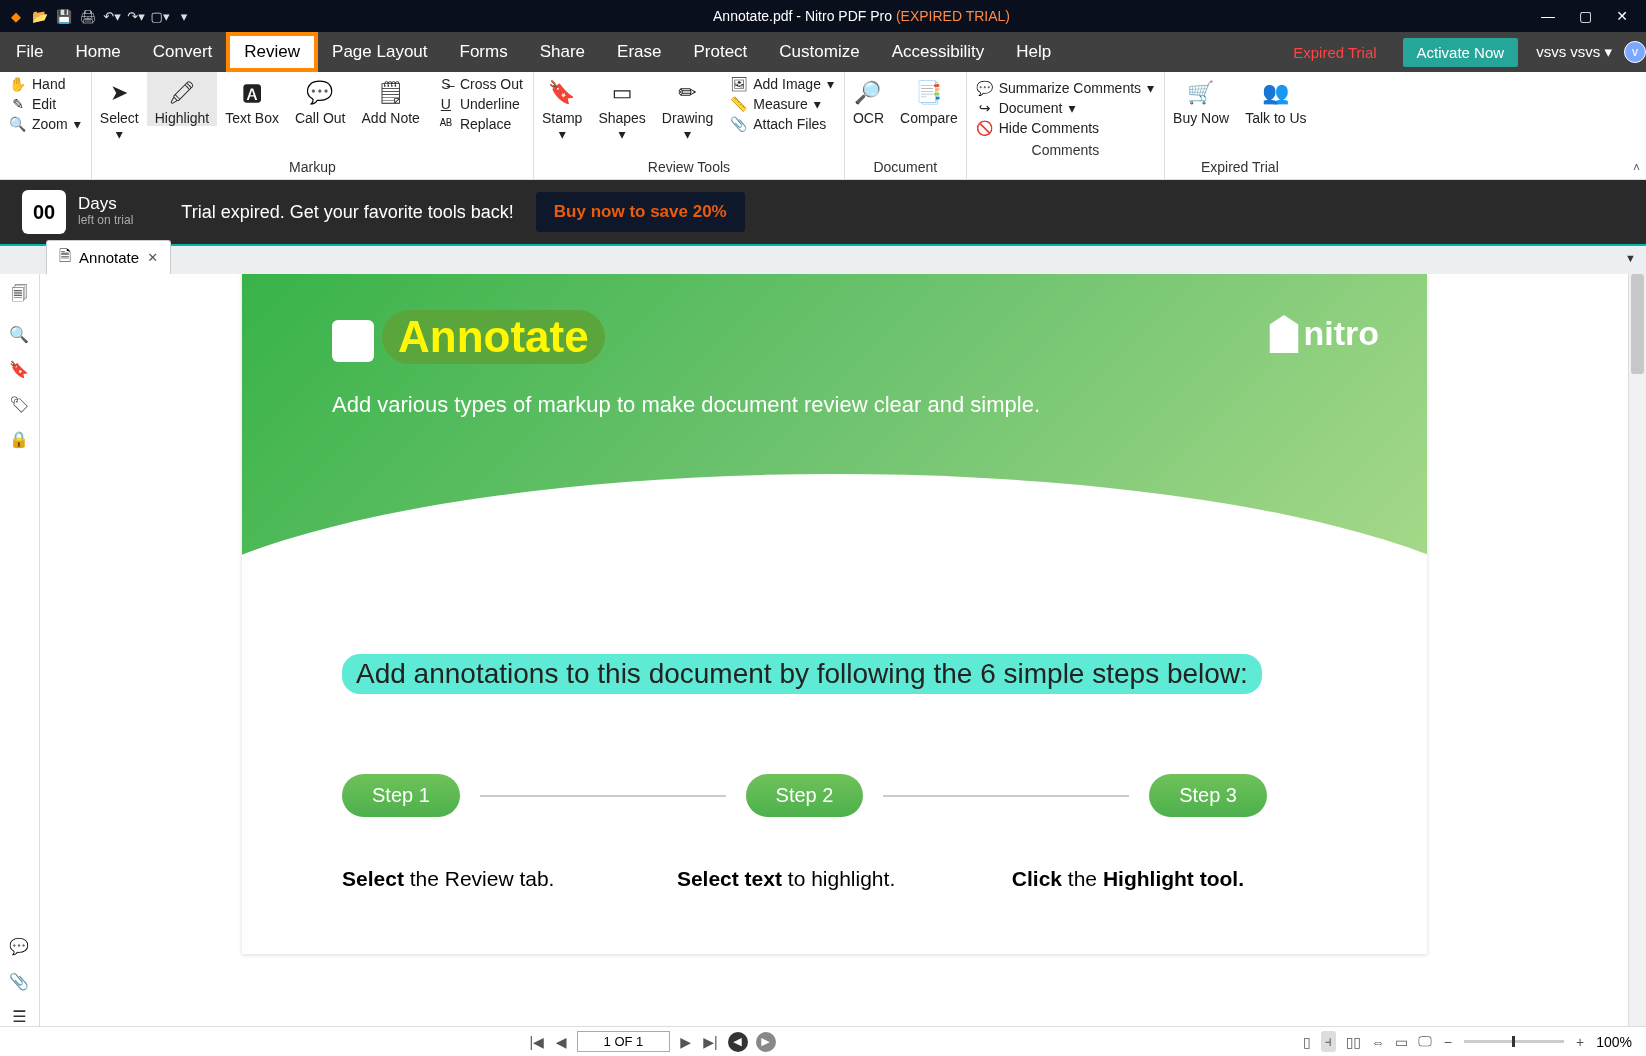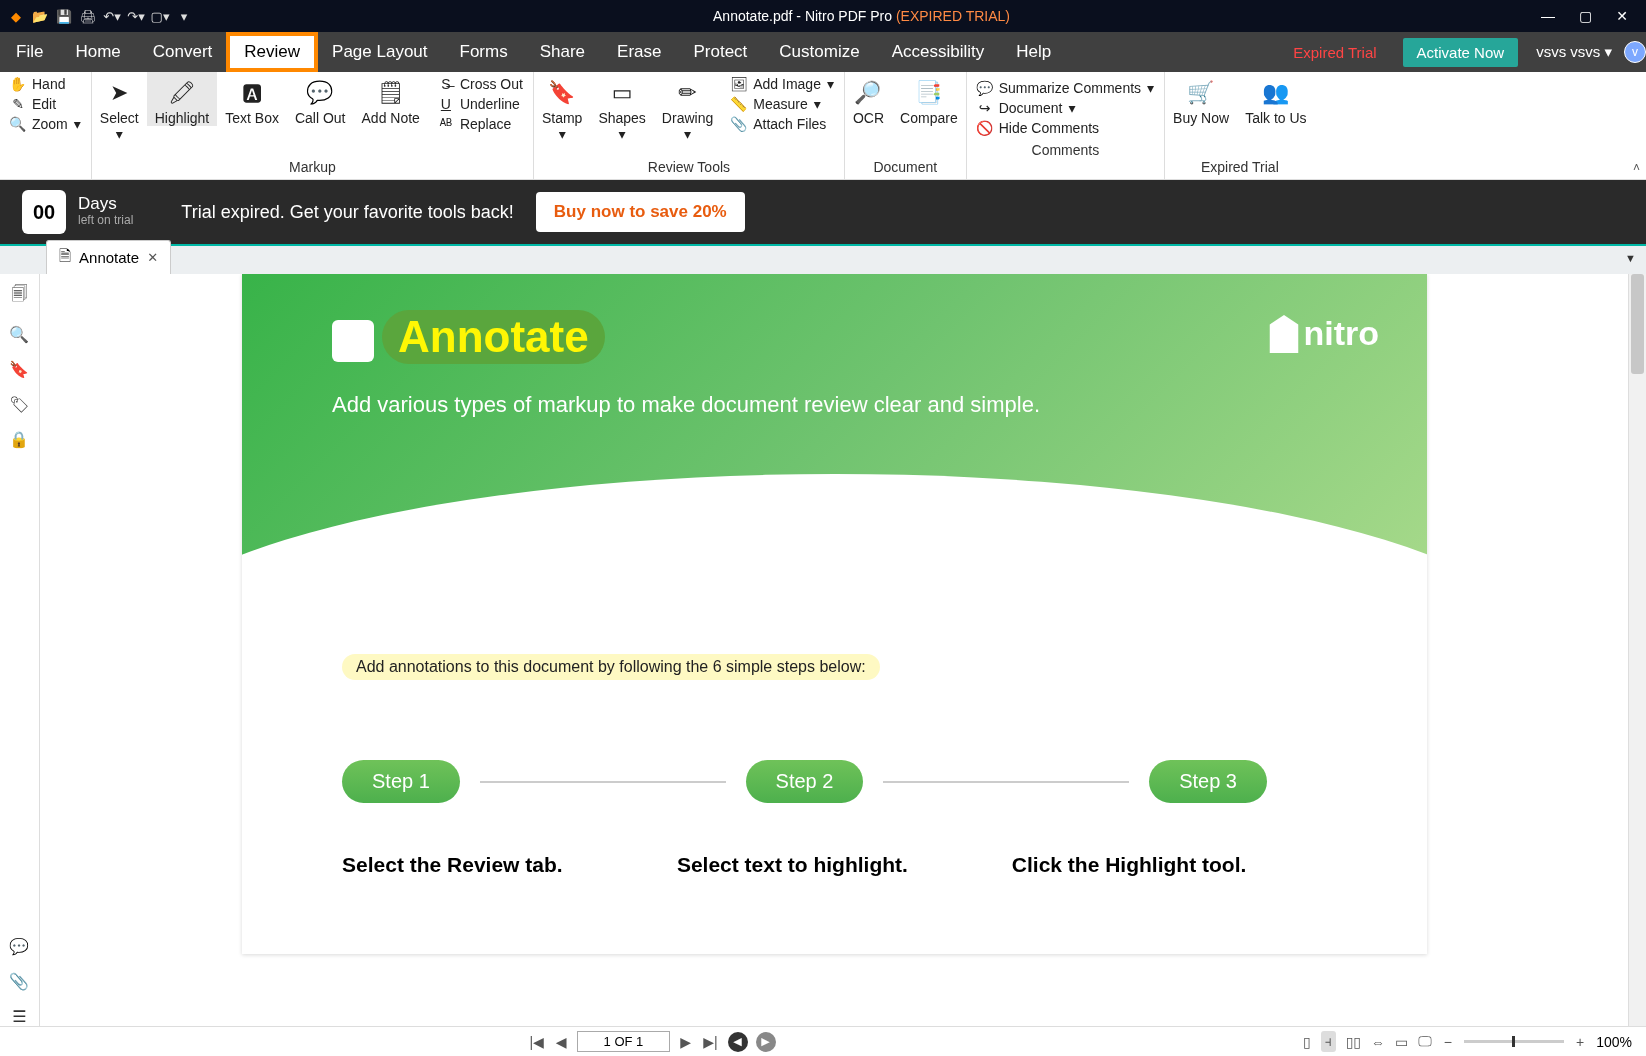--- a/index.html
+++ b/index.html
@@ -42,21 +42,21 @@
 .small-item .sicon { width: 16px; display: inline-flex; justify-content: center; font-size: 14px; }
 .ribbon-caret { position: absolute; right: 6px; bottom: 4px; font-size: 12px; color: #555; }
 
 
 .trial-banner { height: 64px; background: #2a2a2a; display: flex; align-items: center; color: #fff; font-size: 18px; }
 .trial-badge { width: 44px; height: 44px; background: #fff; color: #000; margin: 0 12px 0 22px; border-radius: 6px; display: flex; align-items: center; justify-content: center; font-weight: bold; font-size: 20px; }
 .trial-days { display: flex; flex-direction: column; line-height: 16px; }
 .trial-days .d1 { font-size: 17px; }
 .trial-days .d2 { font-size: 12px; color: #aaa; }
 .trial-msg { margin-left: 48px; }
-.trial-btn { background: #ffffff; color: #e85c0f; font-weight: 600; padding: 10px 18px; margin-left: 22px; border-radius: 4px; font-size: 17px; cursor: pointer; }
+.trial-btn { background: #0f172a; color: #e85c0f; font-weight: 600; padding: 10px 18px; margin-left: 22px; border-radius: 4px; font-size: 17px; cursor: pointer; }
 
 
 .tabstrip { height: 30px; background: #eceff1; display: flex; align-items: flex-end; padding-left: 46px; border-top: 2px solid #00b8a6; position: relative; }
 .doc-tab { background: #fff; border: 1px solid #ccc; border-bottom: none; padding: 4px 12px; display: flex; align-items: center; gap: 8px; font-size: 15px; border-radius: 3px 3px 0 0; }
 .doc-tab .tab-close { font-size: 13px; color: #555; cursor: pointer; }
 .tabstrip .ts-caret { position: absolute; right: 10px; top: 6px; font-size: 11px; color: #333; }
 
 
 .mainarea { flex: 1; display: flex; min-height: 0; }
 .leftbar { width: 40px; background: #fff; border-right: 1px solid #ddd; display: flex; flex-direction: column; align-items: center; padding-top: 8px; gap: 16px; }
@@ -65,25 +65,25 @@
 .docview { flex: 1; position: relative; background: #fff; overflow: hidden; }
 .page { position: absolute; left: 202px; top: 0; width: 1185px; height: 680px; background: #fff; box-shadow: 0 1px 4px rgba(0,0,0,0.15); }
 .page-hero { position: relative; height: 300px; background: linear-gradient(135deg, #38b349 0%, #6fc36f 50%, #a6d98a 100%); overflow: hidden; }
 .page-hero::after { content:""; position: absolute; left:-10%; right:-10%; bottom:-80px; height: 180px; background: #fff; border-radius: 50% 50% 0 0 / 100% 100% 0 0; }
 .hero-icon { position: absolute; left: 90px; top: 46px; width: 42px; height: 42px; background: #fff; border-radius: 6px; }
 .hero-title { position: absolute; left: 140px; top: 36px; font-size: 44px; font-weight: bold; color: #fff704; background: #5aa63d; padding: 2px 16px; border-radius: 28px; }
 .hero-sub { position: absolute; left: 90px; top: 118px; color: #fff; font-size: 22px; }
 .hero-logo { position: absolute; right: 48px; top: 40px; color: #fff; font-size: 34px; font-weight: bold; display: flex; align-items: center; gap: 4px; }
 .hero-logo svg { width: 30px; height: 38px; }
 .page-body { padding: 80px 100px 0 100px; }
-.hl-line { background: #fef9c3; font-size: 16px; color: #222; padding: 4px 14px; border-radius: 18px; display: inline-block; }
+.hl-line { background: #5eead4; font-size: 28px; color: #222; padding: 4px 14px; border-radius: 18px; display: inline-block; }
 .steps { display: flex; justify-content: flex-end; margin-top: 80px; align-items: center; }
 .step-pill { background: linear-gradient(#6fc259, #4db04d); color: #fff; font-size: 20px; padding: 10px 30px; border-radius: 26px; }
 .step-line { flex: 1; height: 2px; background: #ccc; margin: 0 20px; }
-.step-texts { display: flex; justify-content: space-between; margin-top: 50px; font-size: 21px; font-weight: bold; }
+.step-texts { display: flex; justify-content: space-between; margin-top: 50px; font-size: 21px; }
 .step-texts > div { width: 32%; }
 .vscroll { width: 18px; background: #f1f1f1; border-left: 1px solid #ddd; position: relative; }
 .vscroll .thumb { position: absolute; top: 0; left: 2px; right: 2px; height: 100px; background: #c7c7c7; border-radius: 3px; }
 
 
 .statusbar { height: 30px; background: #fff; border-top: 1px solid #ddd; display: flex; align-items: center; font-size: 14px; }
 .statusbar .sb-center { flex: 1; display: flex; align-items: center; justify-content: center; gap: 8px; }
 .sb-nav-btn { font-size: 14px; color: #555; cursor: pointer; padding: 0 2px; }
 .sb-page-box { border: 1px solid #aaa; padding: 2px 26px; font-size: 13px; }
 .sb-circle { width: 20px; height: 20px; border-radius: 50%; background: #333; color: #fff; display: flex; align-items: center; justify-content: center; font-size: 11px; }

